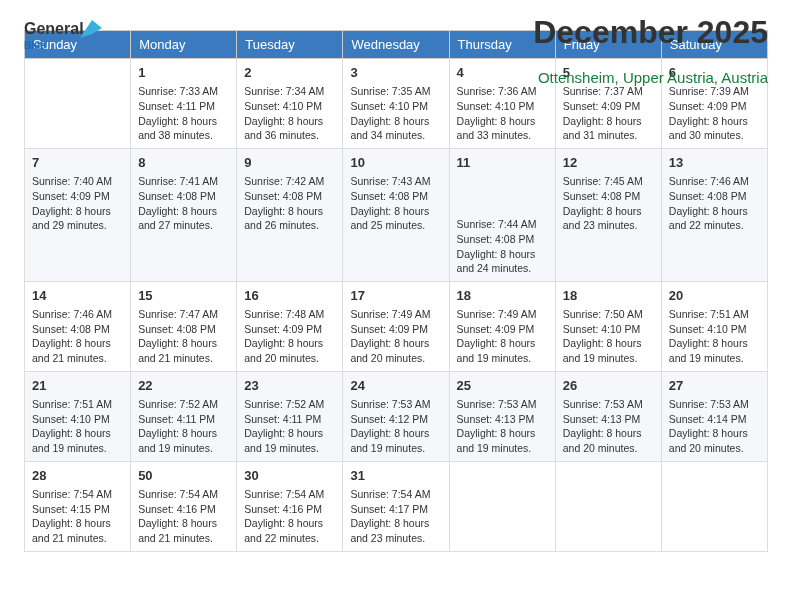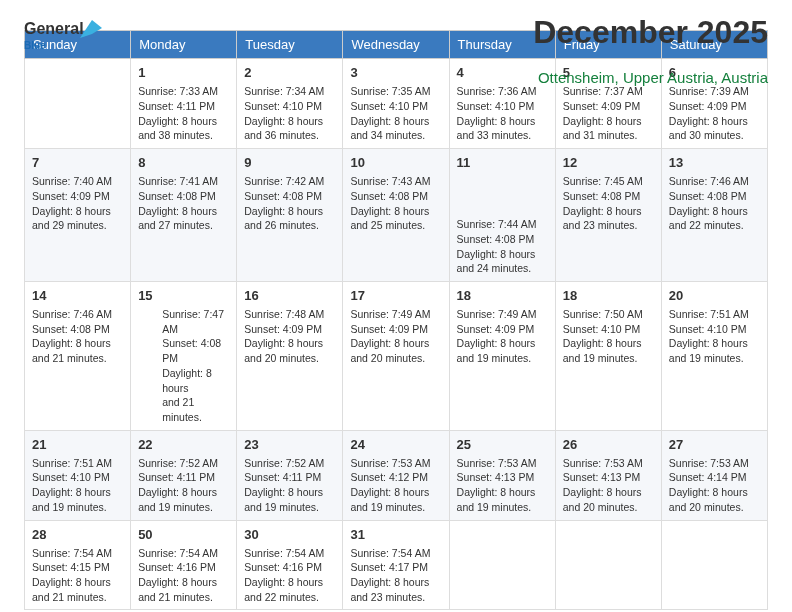--- a/index.html
+++ b/index.html
@@ -192,21 +192,21 @@
       <tr>
         <td>
           <span class="day-number">14</span>
           <div class="day-info" style="white-space: pre-line;">Sunrise: 7:46 AM
 Sunset: 4:08 PM
 Daylight: 8 hours
 and 21 minutes.</div>
         </td>
         <td>
           <span class="day-number">15</span>
-          <div class="day-info" style="white-space: pre-line; margin-left: 24px;">Sunrise: 7:47 AM
+          <div class="day-info" style="white-space: pre-line;">Sunrise: 7:47 AM
 Sunset: 4:08 PM
 Daylight: 8 hours
 and 21 minutes.</div>
         </td>
         <td>
           <span class="day-number">16</span>
           <div class="day-info" style="white-space: pre-line;">Sunrise: 7:48 AM
 Sunset: 4:09 PM
 Daylight: 8 hours
 and 20 minutes.</div>

